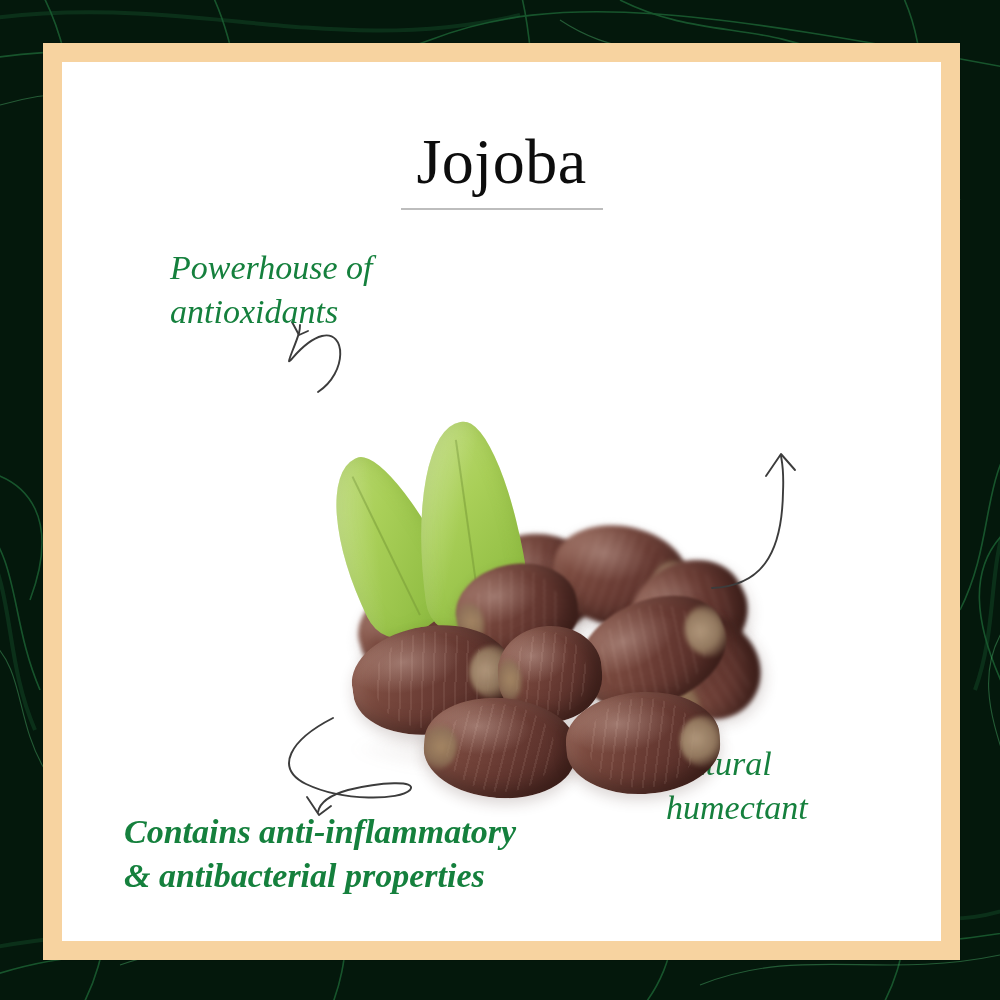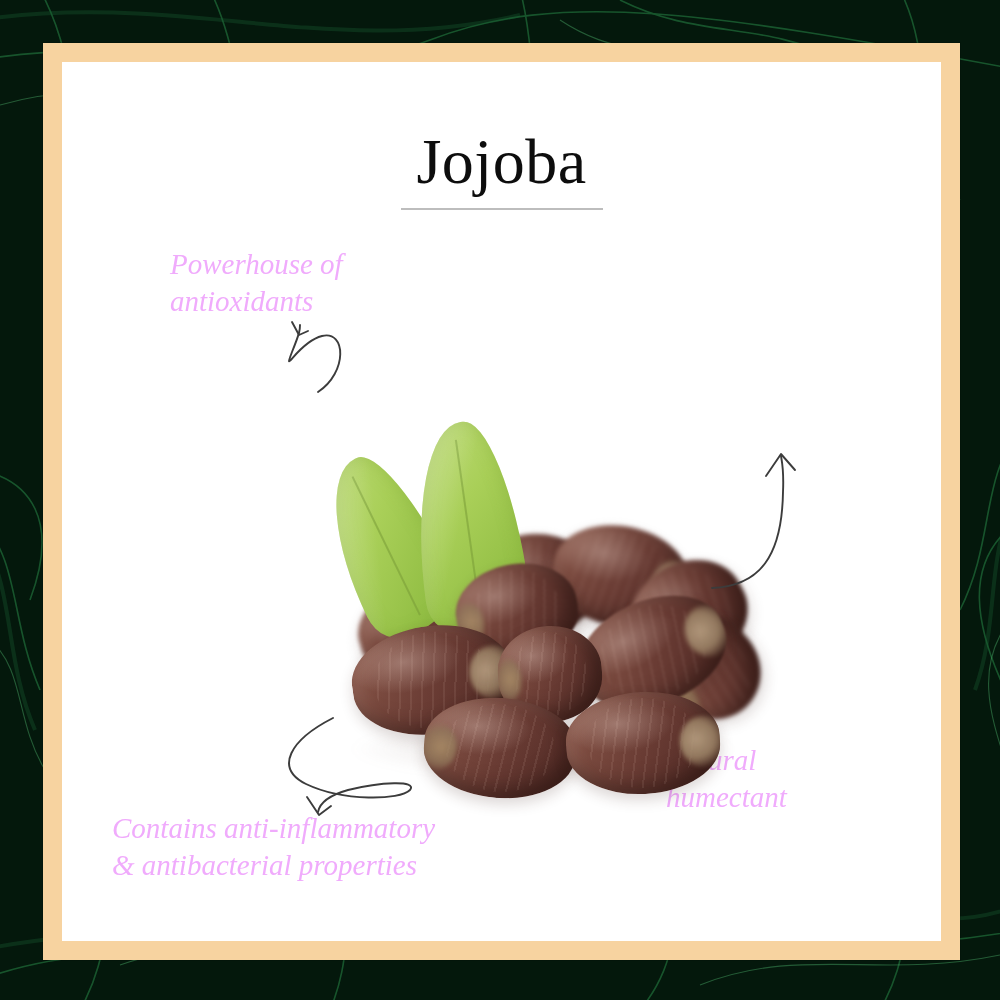--- a/index.html
+++ b/index.html
@@ -46,27 +46,27 @@
   }
   .title-rule {
     display:block; width:202px; height:2px; background:#bdbdbd;
     margin:6px auto 0;
   }
 
   
   .ann {
     position:absolute;
     font-family:"Liberation Serif", serif;
-    font-style:italic; font-size:29px; line-height:1.28; color:#f0abfc;
+    font-style:italic; font-size:34px; line-height:1.28; color:#15803d;
     white-space:pre-line;
   }
   .ann-antiox { left:170px; top:246px; }
   .ann-fatty  { left:643px; top:371px; }
   .ann-humect { left:626px; top:742px;margin-left:40px; }
-  .ann-antiinf{ left:112px; top:810px; }
+  .ann-antiinf{ left:124px; top:810px;font-weight:bold; }
 
   
   .arrows { position:absolute; left:0; top:0; width:1000px; height:1000px; pointer-events:none; }
 
   
   .photo { position:absolute; left:268px; top:352px; width:430px; height:400px; }
   .photo .leaf, .photo .seed { position:absolute; }
 
   .leaf {
     background:linear-gradient(135deg,#c2dd7c 0%, #a9cf58 42%, #93bf45 78%, #86b23d 100%);

